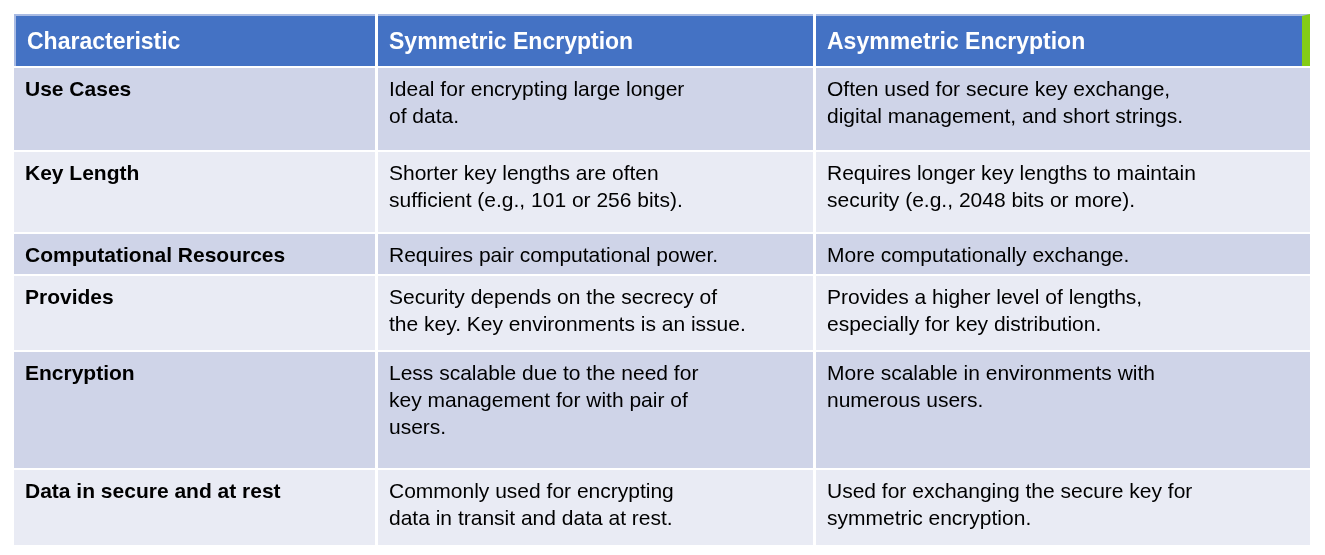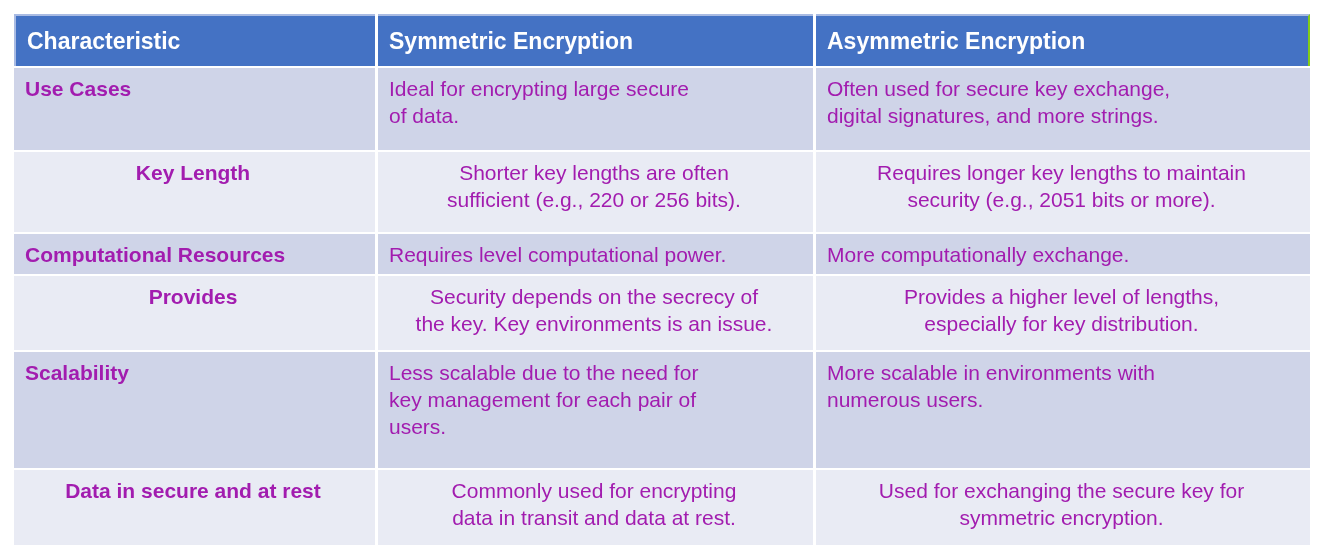--- a/index.html
+++ b/index.html
@@ -14,89 +14,89 @@
     left: 14px; top: 14px;
     width: 1296px; height: 531px;
     display: grid;
     grid-template-columns: 361px 435px 494px;
     grid-template-rows: 52px 82px 80px 40px 74px 116px 75px;
     gap: 2px 3px;
     background: #ffffff;
   }
   .row { display: contents; }
   .cell {
-    color: #a21caf;
+    color: #000000;
     font-size: 21px;
     line-height: 27px;
     padding: 7px 14px 0 11px;
     white-space: pre-line;
     overflow: hidden;
   }
   .head-cell {
     background: #4472c4;
     color: #ffffff;
     font-size: 23px;
     font-weight: bold;
     display: flex;
     align-items: center;
     padding: 0 11px;
     border-top: 2px solid #a9bbe3;
     white-space: nowrap;
   }
   .head-cell.first { border-left: 2px solid #a9bbe3; }
-  .head-cell.last  { border-right: 2px solid #84cc16; }
+  .head-cell.last  { border-right: 8px solid #84cc16; }
   .band-a .cell { background: #cfd4e8; }
-  .band-b .cell { background: #e9ebf4; text-align: center; }
+  .band-b .cell { background: #e9ebf4; }
   .row-label { font-weight: bold; }
 </style>
 </head>
 <body>
 
 <div class="table-wrap">
 
   <div class="row">
     <div class="head-cell first">Characteristic</div>
     <div class="head-cell">Symmetric Encryption</div>
     <div class="head-cell last">Asymmetric Encryption</div>
   </div>
 
   <div class="row band-a">
     <div class="cell row-label">Use Cases</div>
-    <div class="cell">Ideal for encrypting large secure
+    <div class="cell">Ideal for encrypting large longer
 of data.</div>
     <div class="cell">Often used for secure key exchange,
-digital signatures, and more strings.</div>
+digital management, and short strings.</div>
   </div>
 
   <div class="row band-b">
     <div class="cell row-label">Key Length</div>
     <div class="cell">Shorter key lengths are often
-sufficient (e.g., 220 or 256 bits).</div>
+sufficient (e.g., 101 or 256 bits).</div>
     <div class="cell">Requires longer key lengths to maintain
-security (e.g., 2051 bits or more).</div>
+security (e.g., 2048 bits or more).</div>
   </div>
 
   <div class="row band-a">
     <div class="cell row-label">Computational Resources</div>
-    <div class="cell">Requires level computational power.</div>
+    <div class="cell">Requires pair computational power.</div>
     <div class="cell">More computationally exchange.</div>
   </div>
 
   <div class="row band-b">
     <div class="cell row-label">Provides</div>
     <div class="cell">Security depends on the secrecy of
 the key. Key environments is an issue.</div>
     <div class="cell">Provides a higher level of lengths,
 especially for key distribution.</div>
   </div>
 
   <div class="row band-a">
-    <div class="cell row-label">Scalability</div>
+    <div class="cell row-label">Encryption</div>
     <div class="cell">Less scalable due to the need for
-key management for each pair of
+key management for with pair of
 users.</div>
     <div class="cell">More scalable in environments with
 numerous users.</div>
   </div>
 
   <div class="row band-b">
     <div class="cell row-label">Data in secure and at rest</div>
     <div class="cell">Commonly used for encrypting
 data in transit and data at rest.</div>
     <div class="cell">Used for exchanging the secure key for

